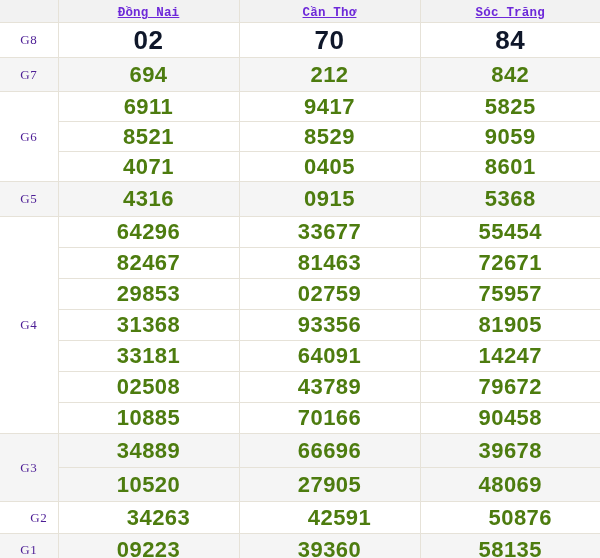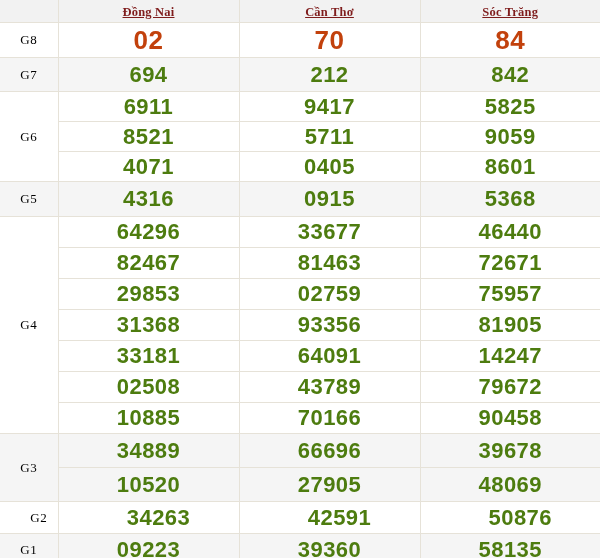--- a/index.html
+++ b/index.html
@@ -35,48 +35,48 @@
   col.c-prov3 { width: 180px; }
 
   
   thead th {
     height: 22px;
     background: #f2f2f2;
     font-weight: normal;
     border-bottom: 1px solid #e0dcd2;
   }
   .prov-link {
-    color: #7f1d1d;
+    color: #6d28d9;
     text-decoration: underline;
     font-size: 12.5px;
     font-weight: bold;
-    font-family: Liberation Serif, serif;
+    font-family: Liberation Mono, monospace;
     cursor: pointer;
     letter-spacing: 0.2px;
   }
   .hdr-blank { background: #f2f2f2; }
 
   
   .glabel {
     font-family: "Liberation Serif", serif;
     font-size: 13px;
-    color: #000000;
+    color: #4c1d95;
     letter-spacing: 0.5px;
   }
 
   
   .num {
     font-size: 22px;
     font-weight: bold;
     color: #4d7c0f;
     font-family: "Liberation Sans", sans-serif;
     letter-spacing: 0.5px;
   }
   .num.red {
-    color: #c2410c;
+    color: #0f172a;
   }
   .num.xl {
     font-size: 26px;
   }
 
   tr.shaded > td { background: #f5f5f5; }
   tr.plain  > td { background: #ffffff; }
 
   tr.r-g8 td { height: 34px; }
   tr.r-g7 td { height: 33px; }
@@ -125,39 +125,39 @@
         <td class="num">842</td>
       </tr>
       <tr class="plain r-g6">
         <td class="glabel" rowspan="3">G6</td>
         <td class="num">6911</td>
         <td class="num">9417</td>
         <td class="num">5825</td>
       </tr>
       <tr class="plain r-g6">
         <td class="num">8521</td>
-        <td class="num">5711</td>
+        <td class="num">8529</td>
         <td class="num">9059</td>
       </tr>
       <tr class="plain r-g6">
         <td class="num">4071</td>
         <td class="num">0405</td>
         <td class="num">8601</td>
       </tr>
       <tr class="shaded r-g5">
         <td class="glabel" rowspan="1">G5</td>
         <td class="num">4316</td>
         <td class="num">0915</td>
         <td class="num">5368</td>
       </tr>
       <tr class="plain r-g4">
         <td class="glabel" rowspan="7">G4</td>
         <td class="num">64296</td>
         <td class="num">33677</td>
-        <td class="num">46440</td>
+        <td class="num">55454</td>
       </tr>
       <tr class="plain r-g4">
         <td class="num">82467</td>
         <td class="num">81463</td>
         <td class="num">72671</td>
       </tr>
       <tr class="plain r-g4">
         <td class="num">29853</td>
         <td class="num">02759</td>
         <td class="num">75957</td>

